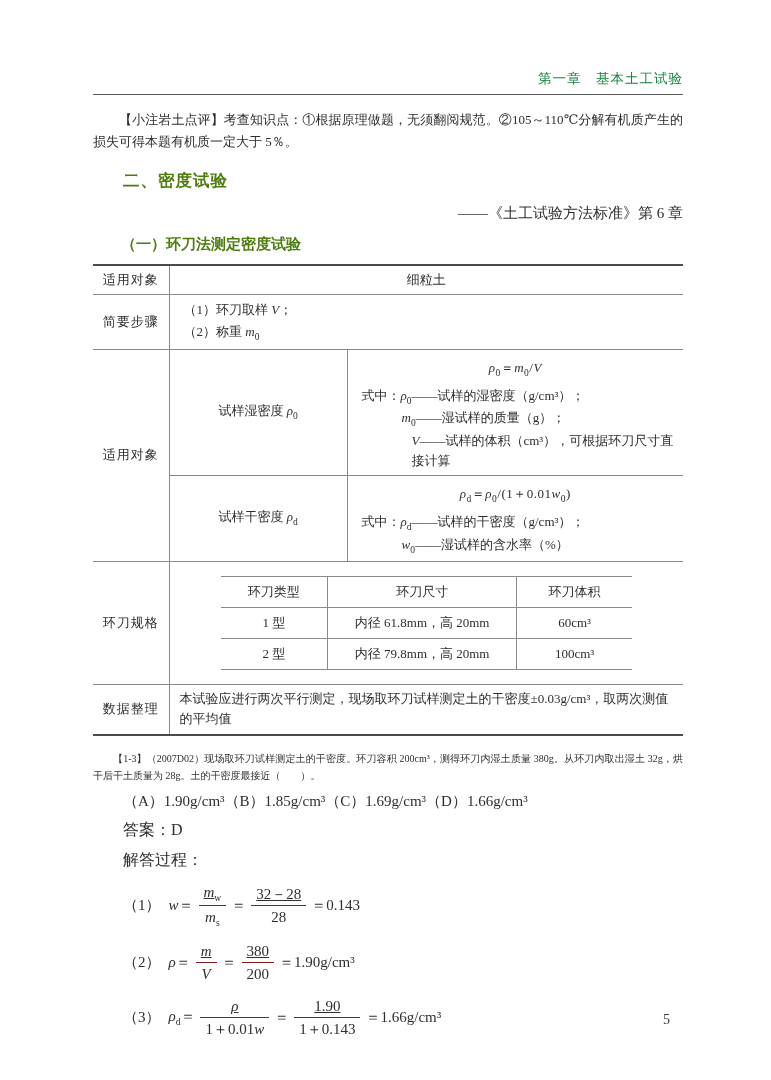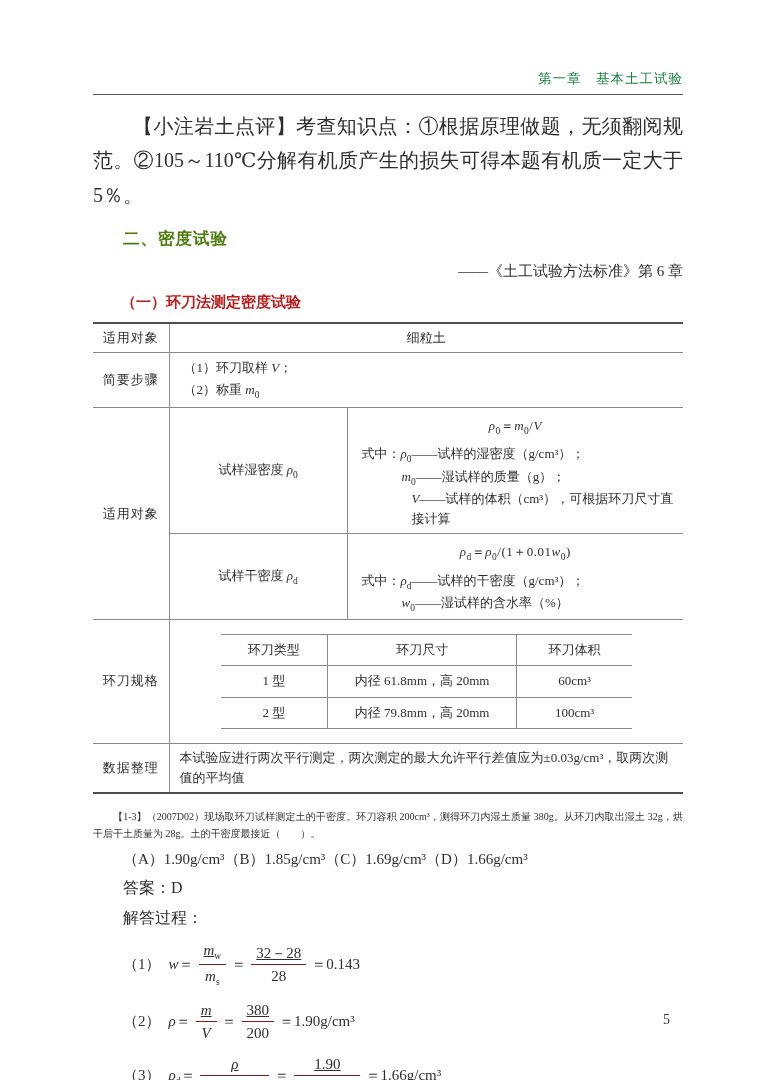--- a/index.html
+++ b/index.html
@@ -14,33 +14,33 @@
 
   
   .pg-header {
     margin-top:70px; padding-bottom:6px;
     border-bottom:1px solid #5a5a5a;
     text-align:right; font-size:13.5px; color:#15803d;
     letter-spacing:1px;
   }
 
   .note {
-    margin-top:14px; font-size:20px; line-height:1.72;
+    margin-top:14px; font-size:13px; line-height:1.72;
     text-align:justify; text-indent:2em;
   }
 
   .sec-title {
     margin:16px 0 0 30px; font-size:16.5px; font-weight:bold;
     font-family:"Liberation Sans","DejaVu Sans",sans-serif;
     color:#4d7c0f; letter-spacing:1px;
   }
   .source { margin-top:12px; text-align:right; font-size:15px; }
   .sub-title {
     margin:12px 0 10px 28px; font-size:15px; font-weight:bold;
-    font-family:"Liberation Sans","DejaVu Sans",sans-serif; color:#b91c1c;
+    font-family:"Liberation Sans","DejaVu Sans",sans-serif; color:#4d7c0f;
   }
 
   
   table.spec { width:100%; border-collapse:collapse;
     border-top:2px solid #4c4c4c; border-bottom:2px solid #4c4c4c;
     font-size:13px; line-height:1.55; }
   table.spec td { border:1px solid #8a8a8a; vertical-align:middle; padding:4px 6px; }
   table.spec td.no-l { border-left:none; }
   table.spec td.no-r { border-right:none; }
   td.lbl { width:76px; text-align:center; letter-spacing:1px; }
@@ -145,21 +145,21 @@
                   <td class="c1 no-l">2 型</td>
                   <td class="c2">内径 79.8mm，高 20mm</td>
                   <td class="no-r">100cm³</td>
                 </tr>
               </tbody>
             </table>
           </td>
         </tr>
         <tr>
           <td class="lbl no-l">数据整理</td>
-          <td class="no-r" colspan="2" style="padding-left:10px;">本试验应进行两次平行测定，两次测定的最大允许平行差值应为±0.03g/cm³，取两次测值的平均值</td>
+          <td class="no-r" colspan="2" style="padding-left:10px;">本试验应进行两次平行测定，现场取环刀试样测定土的干密度±0.03g/cm³，取两次测值的平均值</td>
         </tr>
       </tbody>
     </table>
 
     <p class="problem">【1-3】（2007D02）现场取环刀试样测定土的干密度。环刀容积 200cm³，测得环刀内湿土质量 380g。从环刀内取出湿土 32g，烘干后干土质量为 28g。土的干密度最接近（　　）。</p>
 
     <div class="options">
       <span>（A）1.90g/cm³</span>
       <span>（B）1.85g/cm³</span>
       <span>（C）1.69g/cm³</span>

